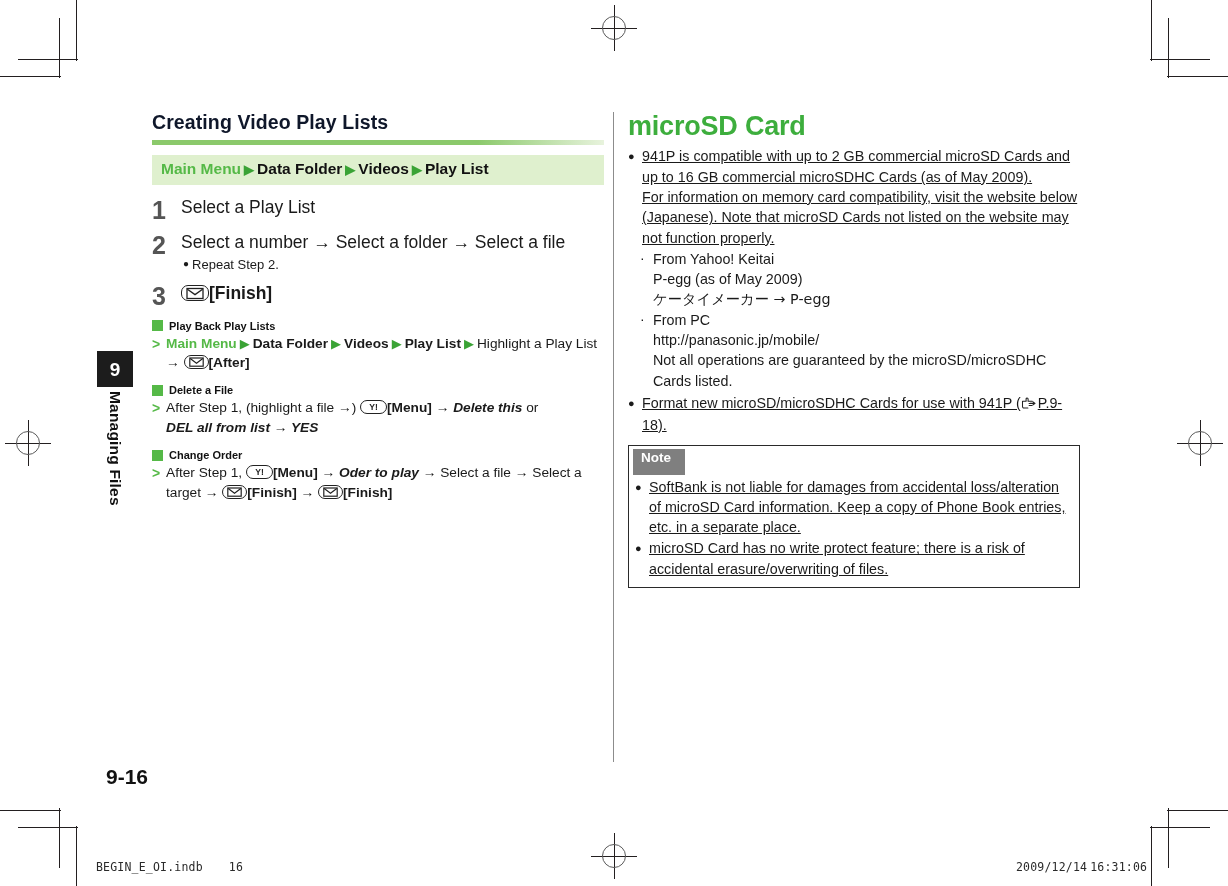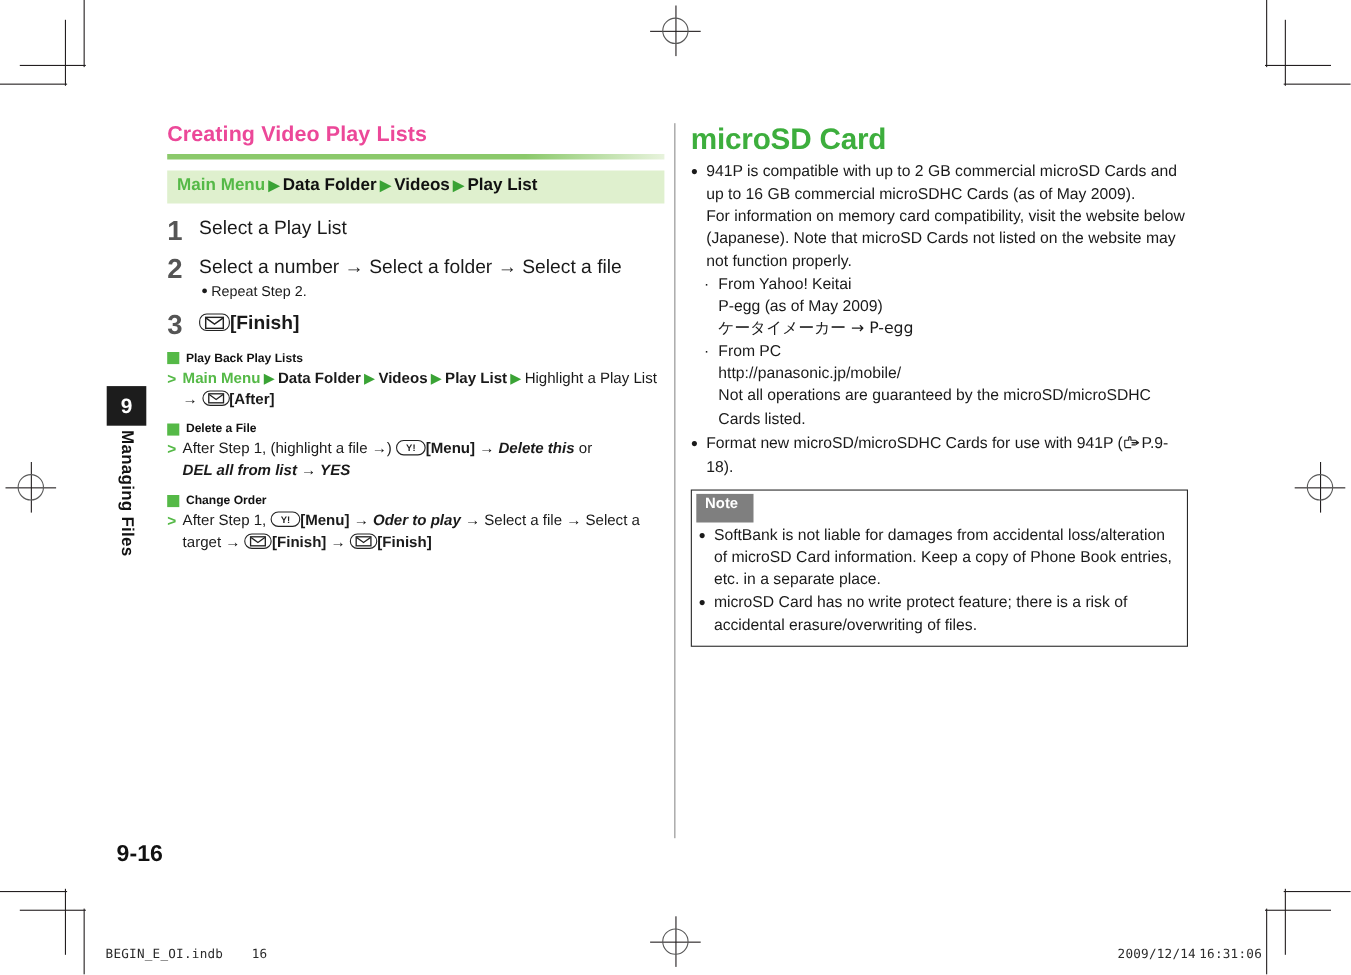--- a/index.html
+++ b/index.html
@@ -51,21 +51,21 @@
   .col-left  { position: absolute; left: 152px; top: 112px; width: 452px; }
   .col-right { position: absolute; left: 628px; top: 112px; width: 452px; }
   .col-divider {
     position: absolute; left: 613px; top: 112px; width: 1px; height: 650px;
     background: #8c8c8c;
   }
 
   
   h1.sec-title {
     font-size: 19.5px; font-weight: bold; letter-spacing: .1px;
-    color: #ec4899; line-height: 1.1; margin-bottom: 7px;
+    color: #0f172a; line-height: 1.1; margin-bottom: 7px;
   }
   .title-rule {
     height: 5px; width: 100%;
     background: linear-gradient(to right, #8bc96b 0%, #8bc96b 72%, #e8f3dd 100%);
     margin-bottom: 10px;
   }
 
   
   .pathbar {
     background: #dff0ce; padding: 5px 9px 6px 9px;
@@ -121,21 +121,21 @@
   }
   .key svg { display: block; }
 
   
   h2.big-title {
     font-size: 27px; font-weight: bold; color: #3dae3d; line-height: 1.05;
     margin-bottom: 6px; letter-spacing: -.2px;
   }
   .rbullet { display: flex; font-size: 14.3px; line-height: 1.42; margin-bottom: 1px; }
   .rbullet > .bdot { flex: 0 0 14px; font-size: 11px; padding-top: 3px; }
-  .rbullet > .btxt { flex: 1 1 auto; }
+  .rbullet > .btxt { flex: 1 1 auto; text-decoration: underline; }
   .dash-item { display: flex; margin-top: 0px; padding-left: 12px; }
   .dash-item > .ddot { flex: 0 0 13px; font-size: 14px; line-height: 1.42; }
   .dash-item > .dtxt { flex: 1 1 auto; font-size: 14.3px; line-height: 1.42; }
   .jp { font-family: "DejaVu Sans", sans-serif; }
 
   
   .notebox {
     border: 1px solid #2a2a2a; margin-top: 9px; padding: 0 0 7px 0;
     position: relative; background: #fff;
   }

